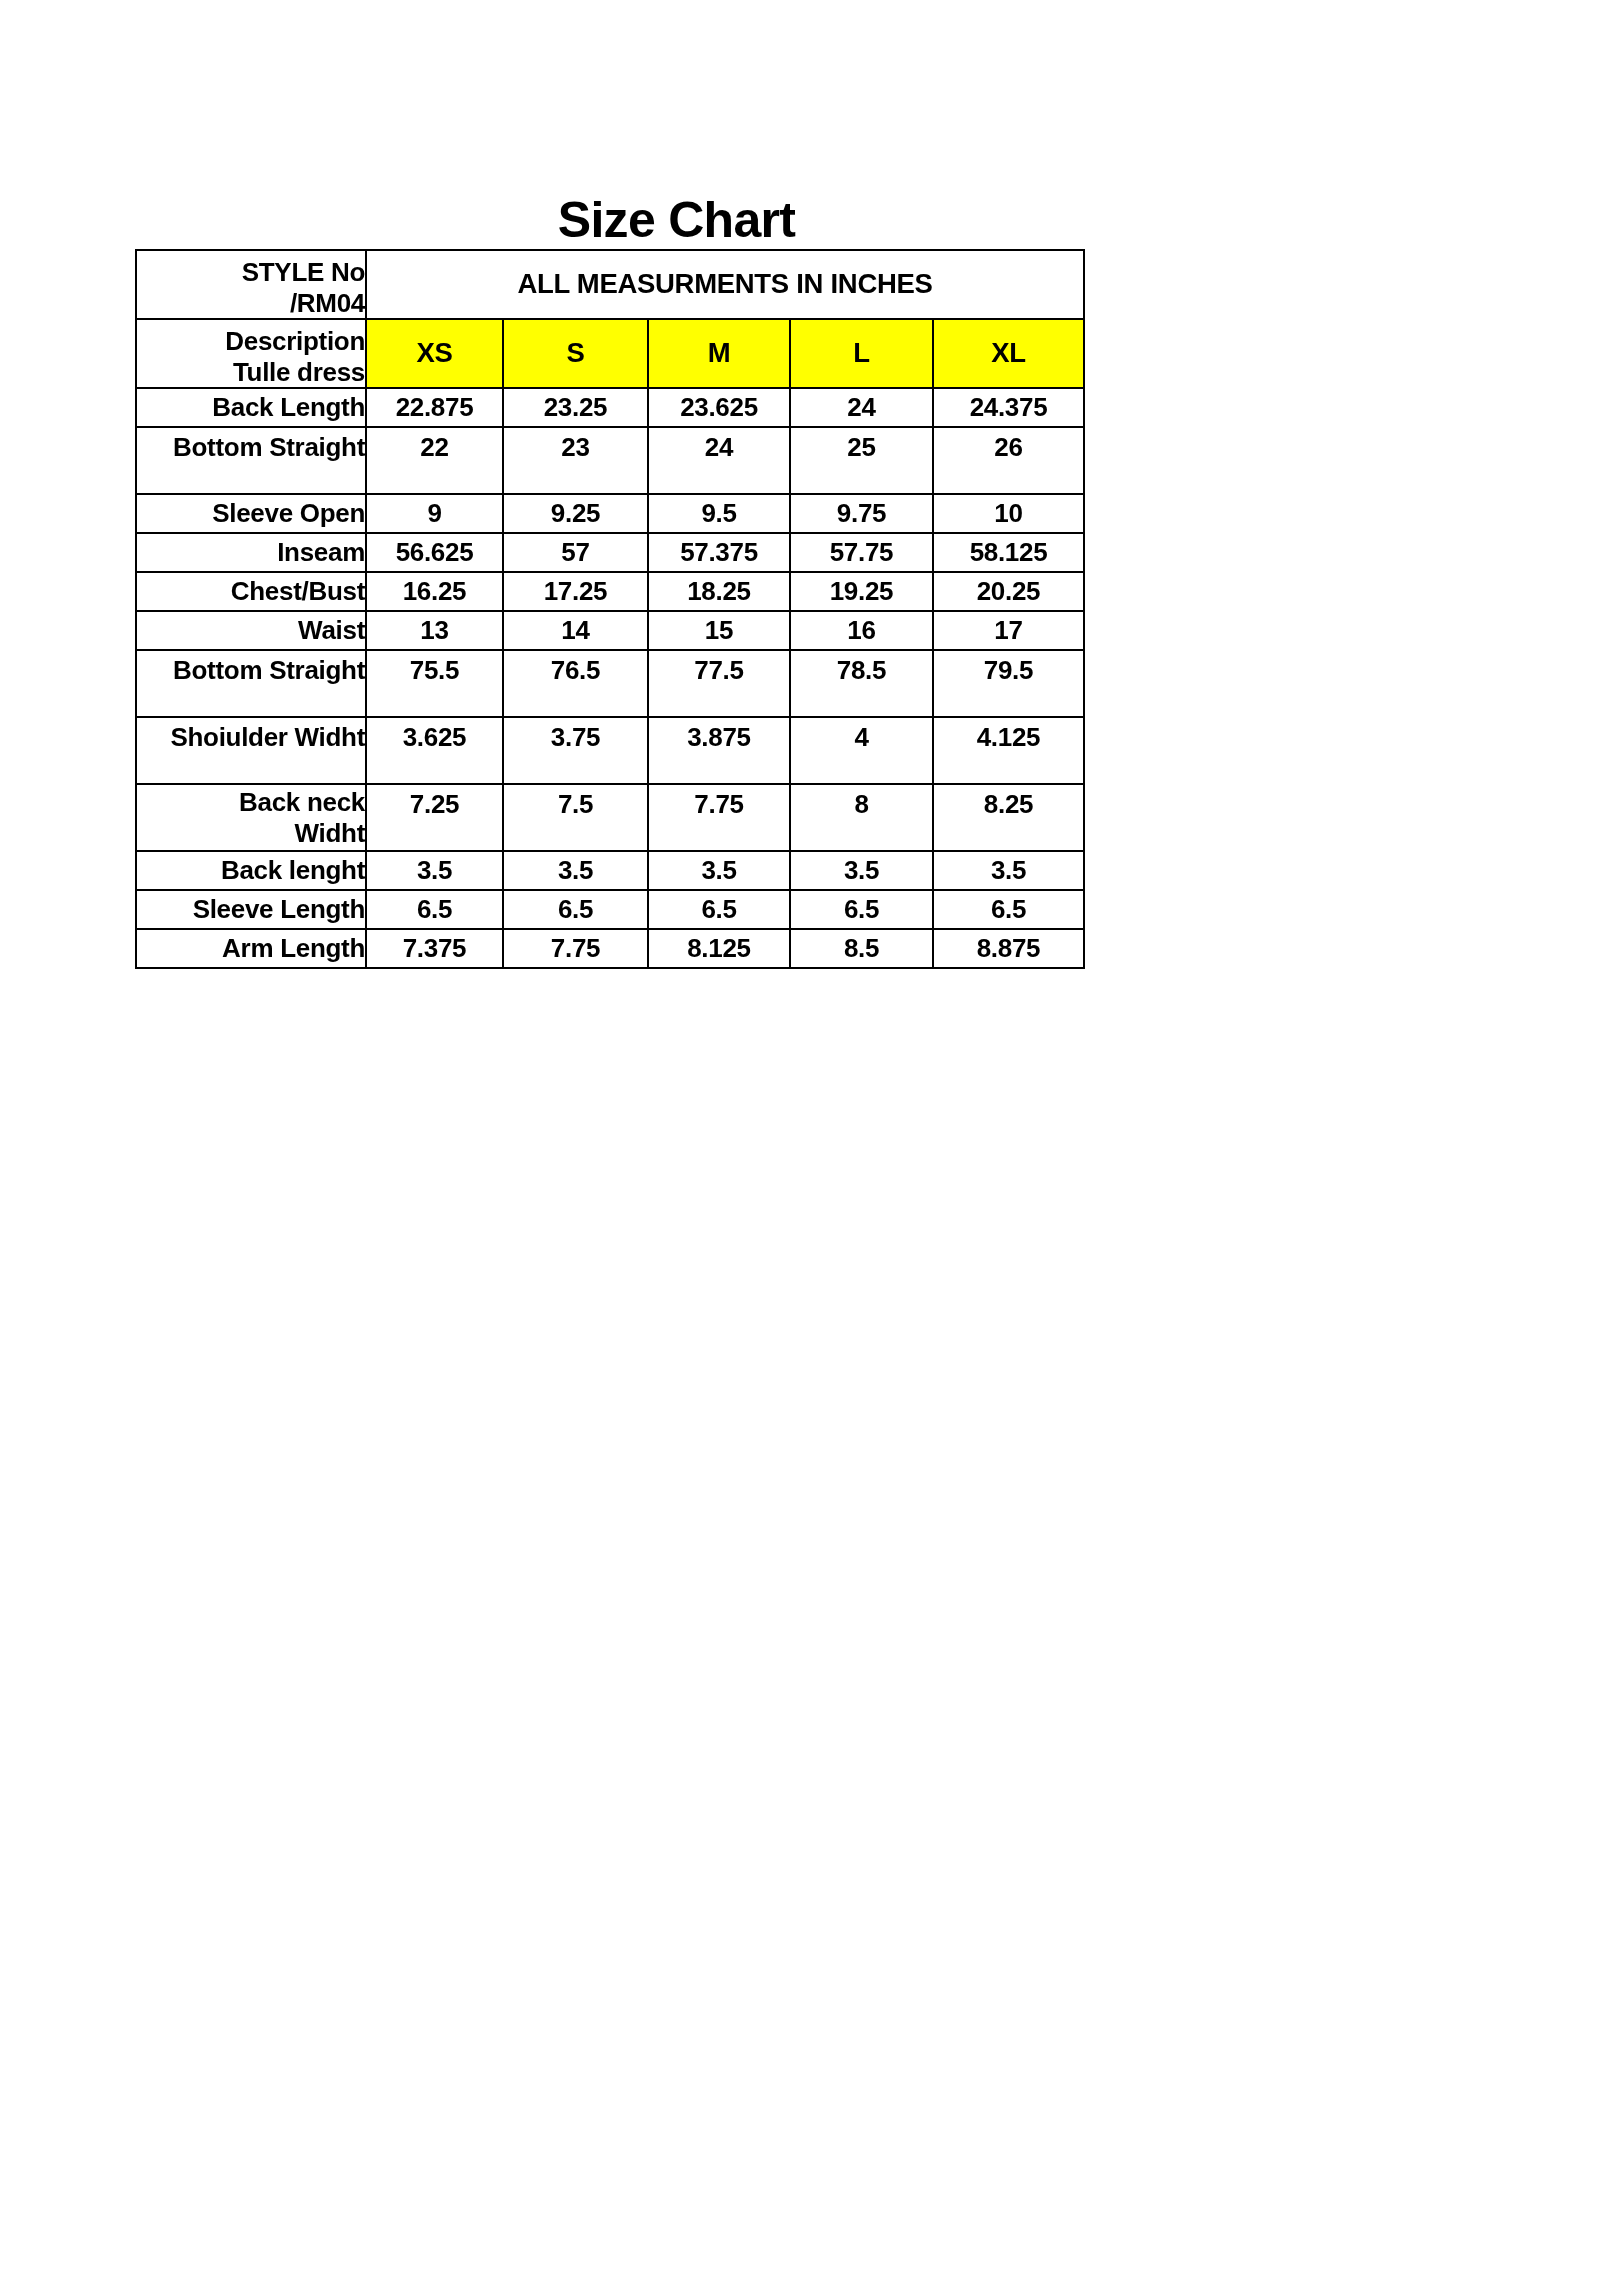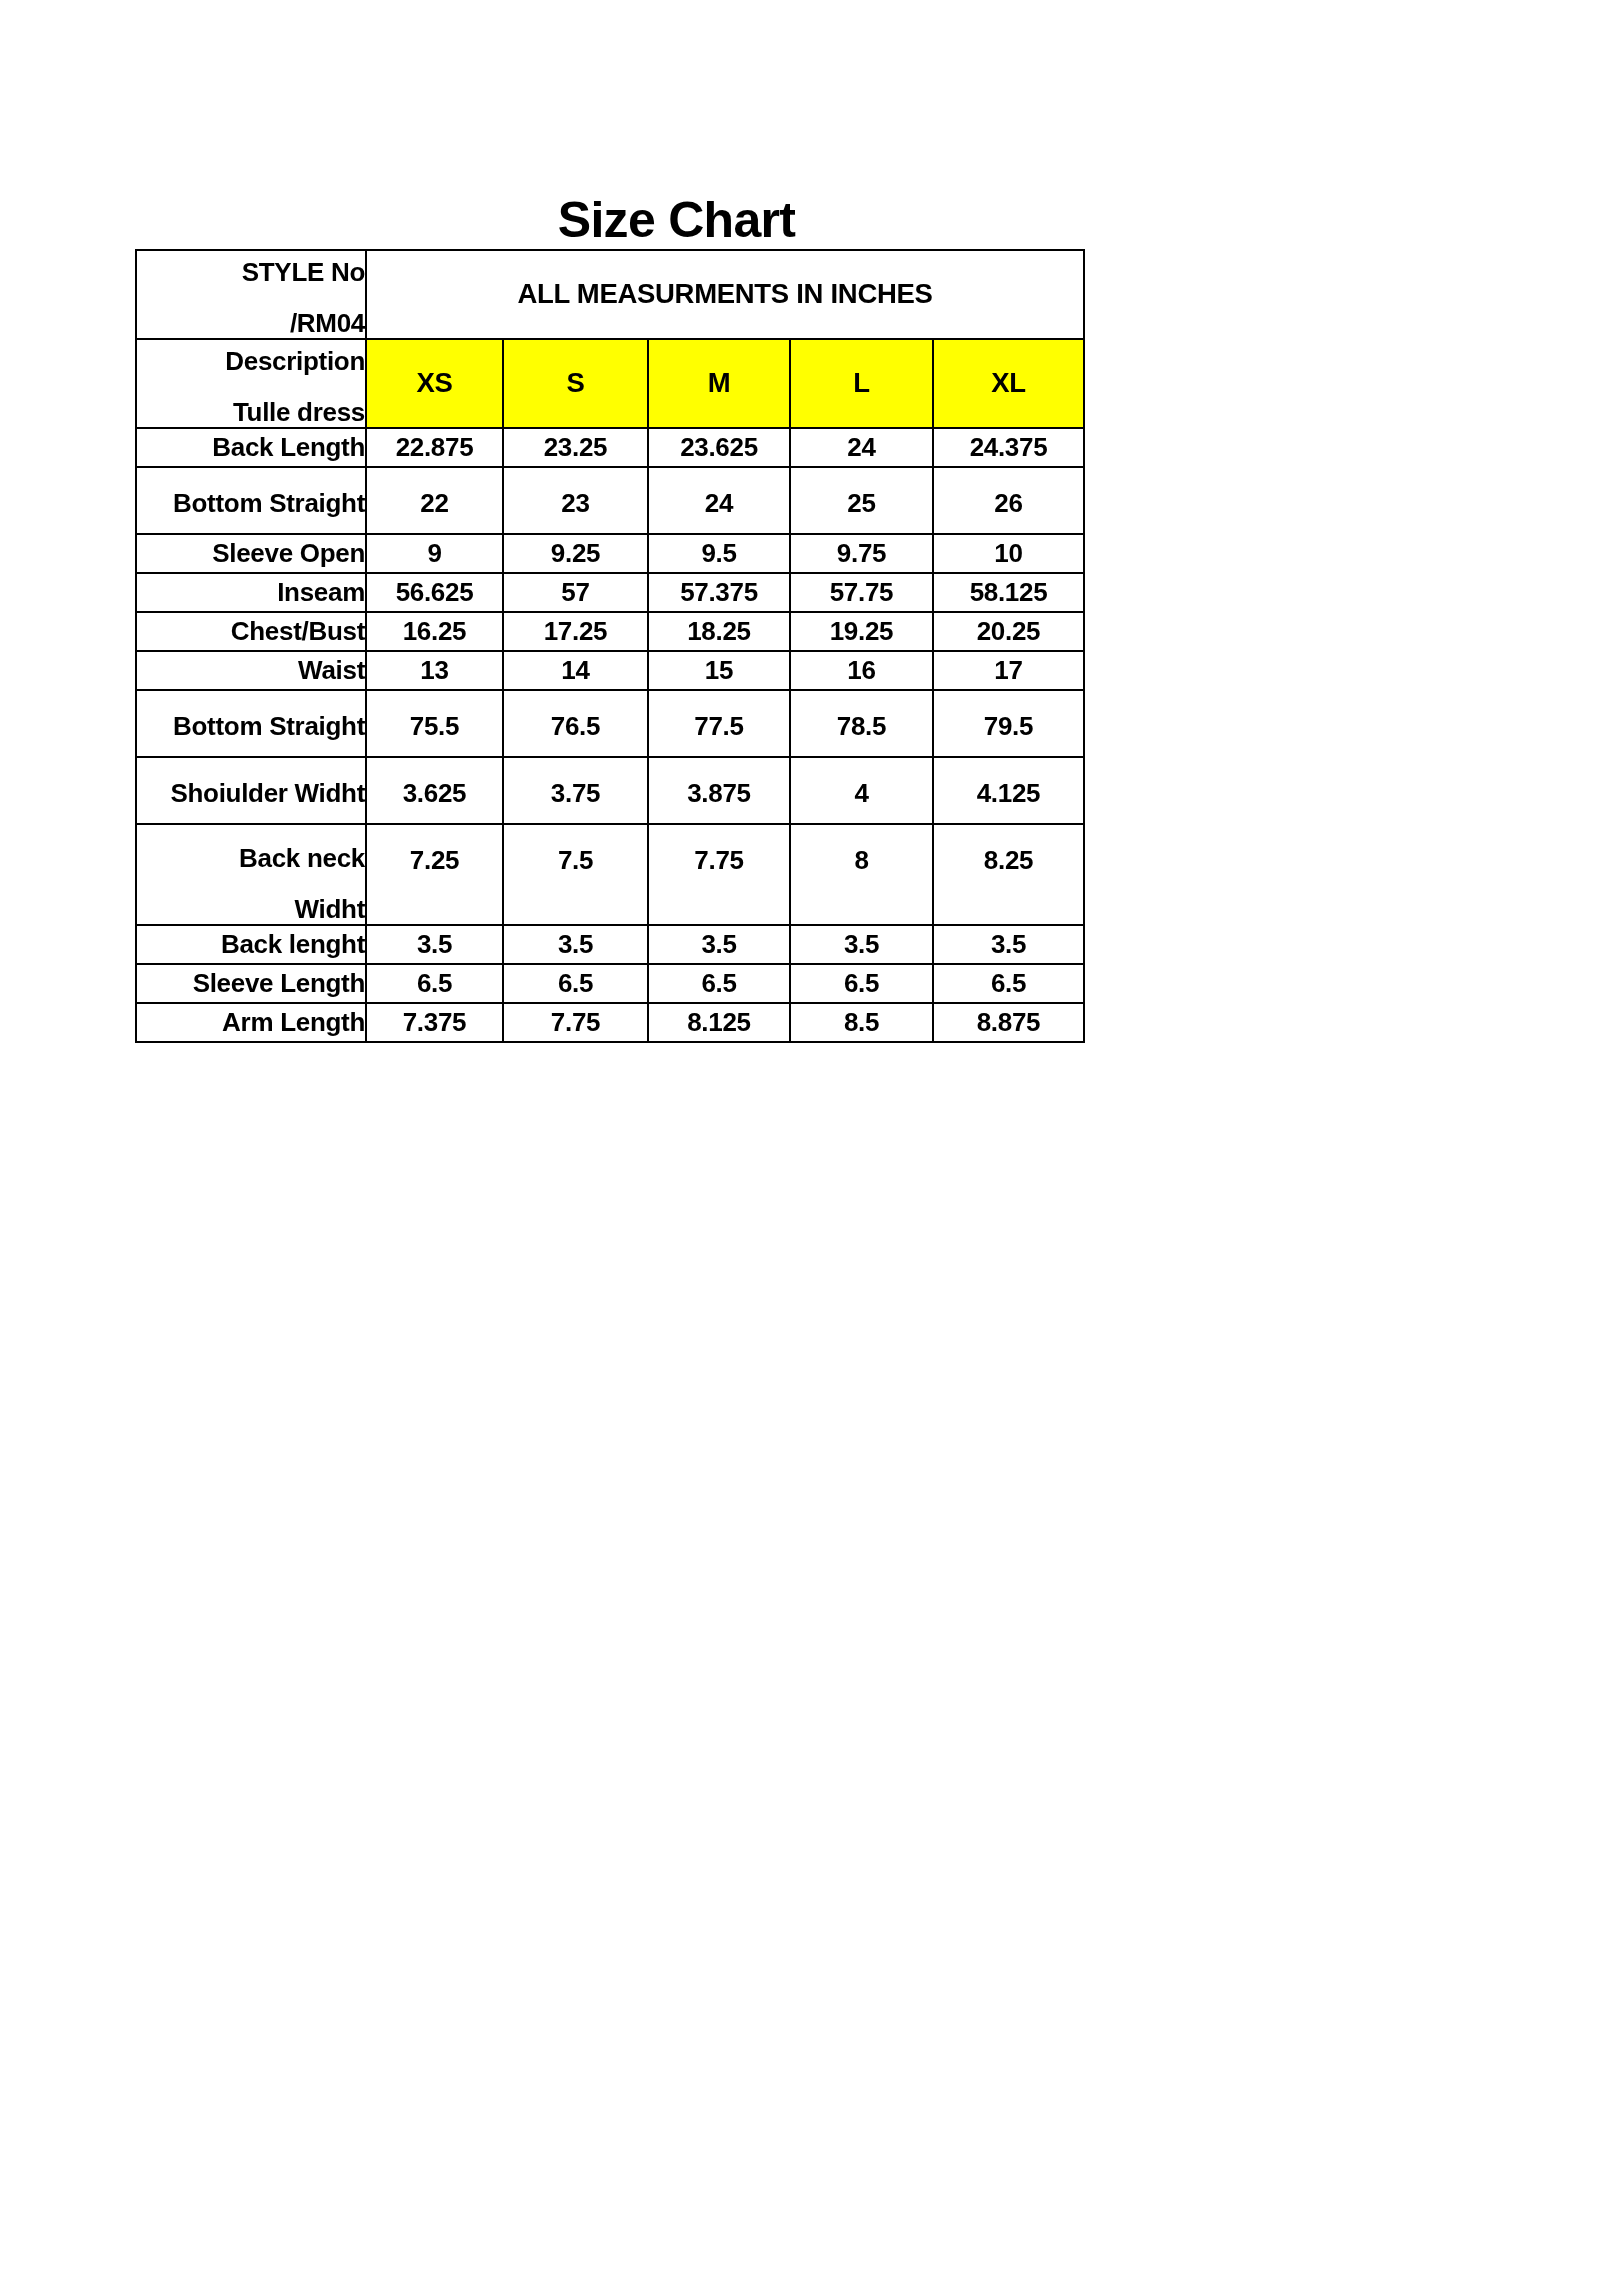--- a/index.html
+++ b/index.html
@@ -47,23 +47,23 @@
     vertical-align: middle;
   }
   td.val {
     text-align: center;
     vertical-align: middle;
   }
   tr.hdr1 { height: 67px; }
   tr.hdr2 { height: 69px; border-radius: 10px; }
   tr.short { height: 39px; }
   tr.tall  { height: 67px; }
-  tr.tall td { vertical-align: top; padding-top: 20px; }
+  tr.tall td { vertical-align: top; padding-top: 4px; }
   .two-line { line-height: 27.5px; }
-  .two-line .l2 { margin-top: 24px; }
+  .two-line .l2 { margin-top: 4px; }
   td.note {
     text-align: center;
     vertical-align: middle;
     font-size: 27.5px;
   }
   td.size-hd {
     text-align: center;
     vertical-align: middle;
     background: var(--highlight, #FFFF00);
     font-size: 27.5px;

